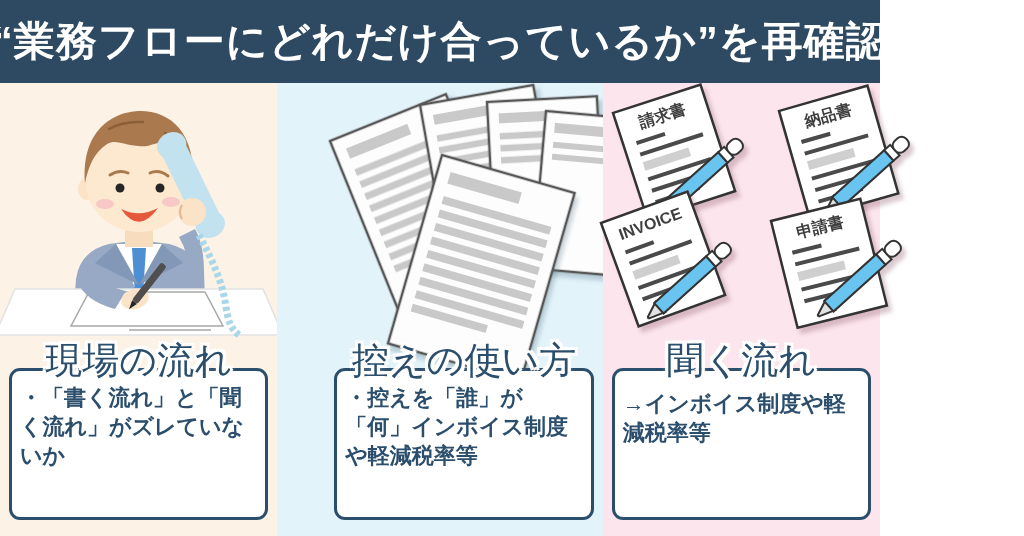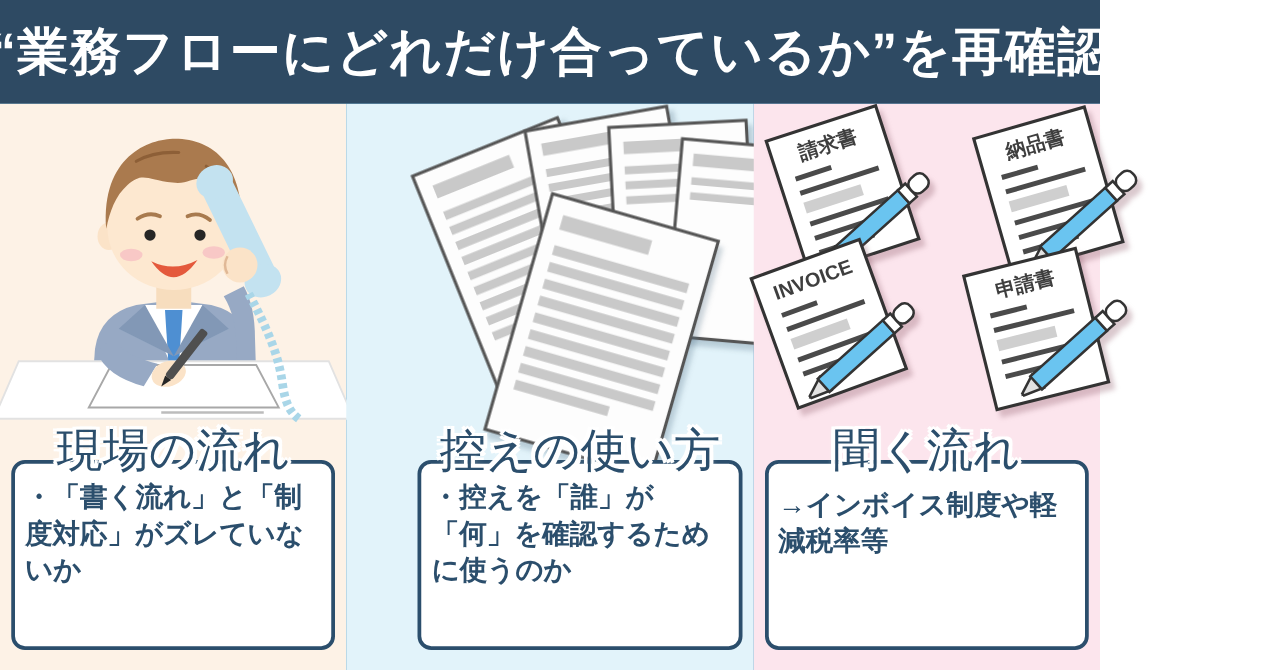--- a/index.html
+++ b/index.html
@@ -115,21 +115,21 @@
           <g transform="translate(168,216) rotate(38)">
             <rect x="-3.5" y="-44" width="7" height="48" rx="2.5" fill="#4f4f4f"></rect>
             <polygon points="-3,4 3,4 0,13" fill="#262626"></polygon>
           </g>
 
           <path d="M230,152 C246,182 254,202 257,224 C259,238 262,246 270,252" stroke="#a9d6e8" stroke-width="7" stroke-dasharray="4 3" fill="none"></path>
         </svg>
       </div>
       <h2 class="heading">現場の流れ</h2>
       <div class="box">
-        <p>・「書く流れ」と「制度対応」がズレていないか</p>
+        <p>・「書く流れ」と「聞く流れ」がズレていないか</p>
       </div>
     </section>
 
     <section class="column col-copies">
       <div class="illust">
         <svg width="340" height="252" viewBox="0 0 340 252">
           <g class="sheet-shadow" transform="translate(36,58) rotate(-22)">
             <rect width="125" height="185" fill="#fdfdfd" stroke="#555" stroke-width="2.5"></rect>
             <rect x="12" y="13" width="66" height="11" fill="#c9c9c9"></rect>
             <path d="M12,39 h101 M12,52 h101 M12,65 h101 M12,78 h101 M12,91 h101 M12,104 h101 M12,117 h101 M12,130 h101 M12,143 h70" stroke="#c9c9c9" stroke-width="7"></path>
@@ -151,21 +151,21 @@
           </g>
           <g class="sheet-shadow" transform="translate(148,72) rotate(16)">
             <rect width="138" height="196" fill="#fdfdfd" stroke="#555" stroke-width="2.5"></rect>
             <rect x="13" y="14" width="74" height="12" fill="#c9c9c9"></rect>
             <path d="M13,43 h112 M13,57 h112 M13,71 h112 M13,85 h112 M13,99 h112 M13,113 h112 M13,127 h112 M13,141 h112 M13,155 h78" stroke="#c9c9c9" stroke-width="8"></path>
           </g>
         </svg>
       </div>
       <h2 class="heading">控えの使い方</h2>
       <div class="box">
-        <p>・控えを「誰」が「何」を確認するために使うのか</p>
+        <p>・控えを「誰」が「何」インボイス制度や軽減税率等</p>
       </div>
     </section>
 
     <section class="column col-system">
       <div class="illust">
         <svg width="340" height="252" viewBox="0 0 340 252">
 
           <g class="doc-shadow">
             <g transform="translate(42,30) rotate(-18)">
               <rect width="92" height="112" fill="#ffffff" stroke="#333" stroke-width="2.5"></rect>

